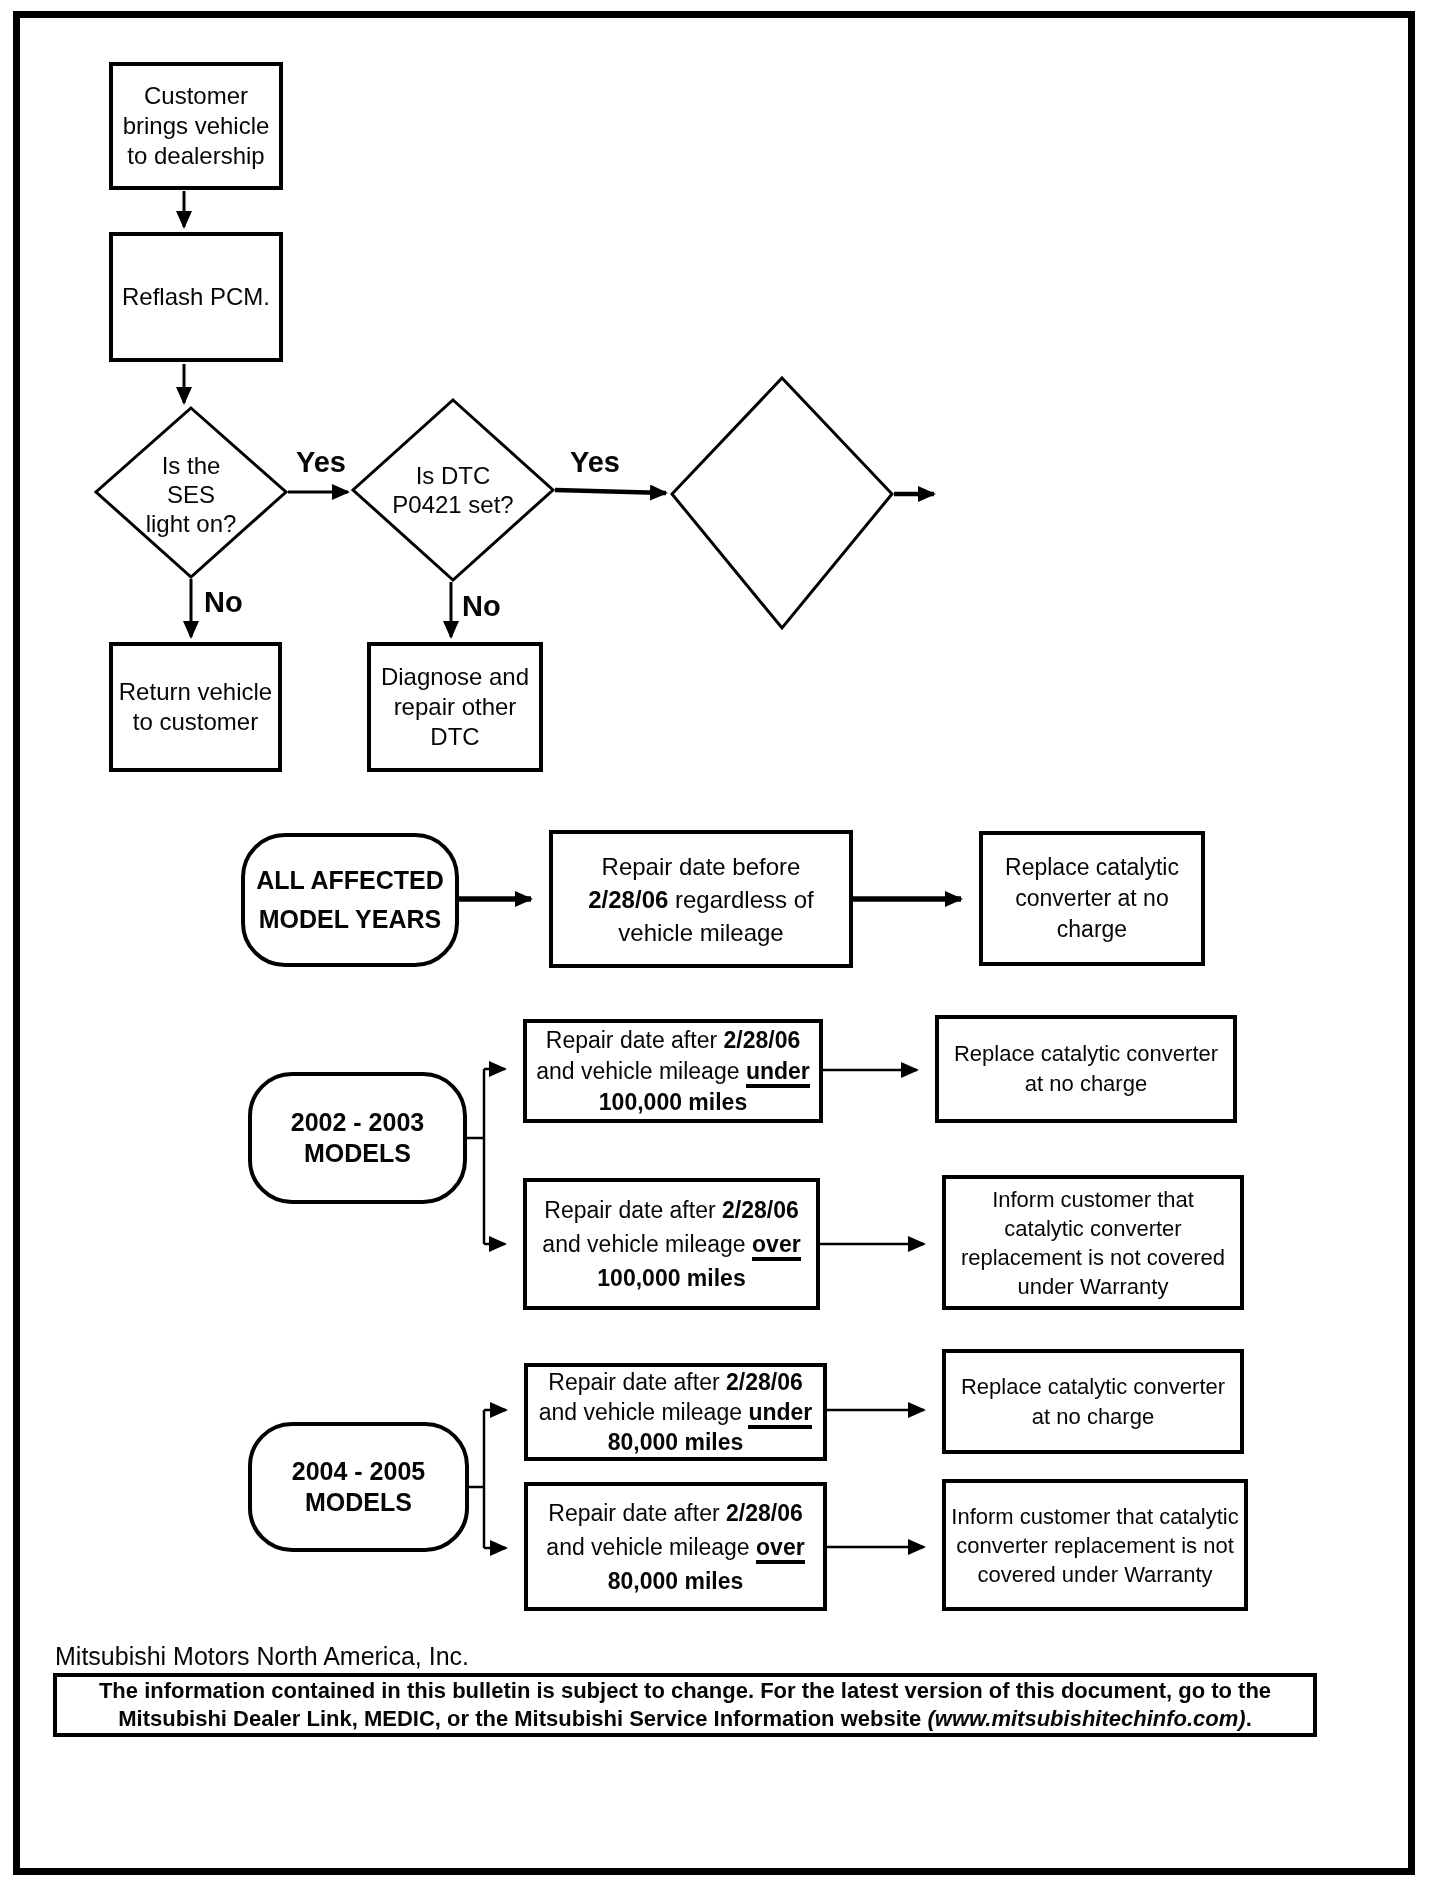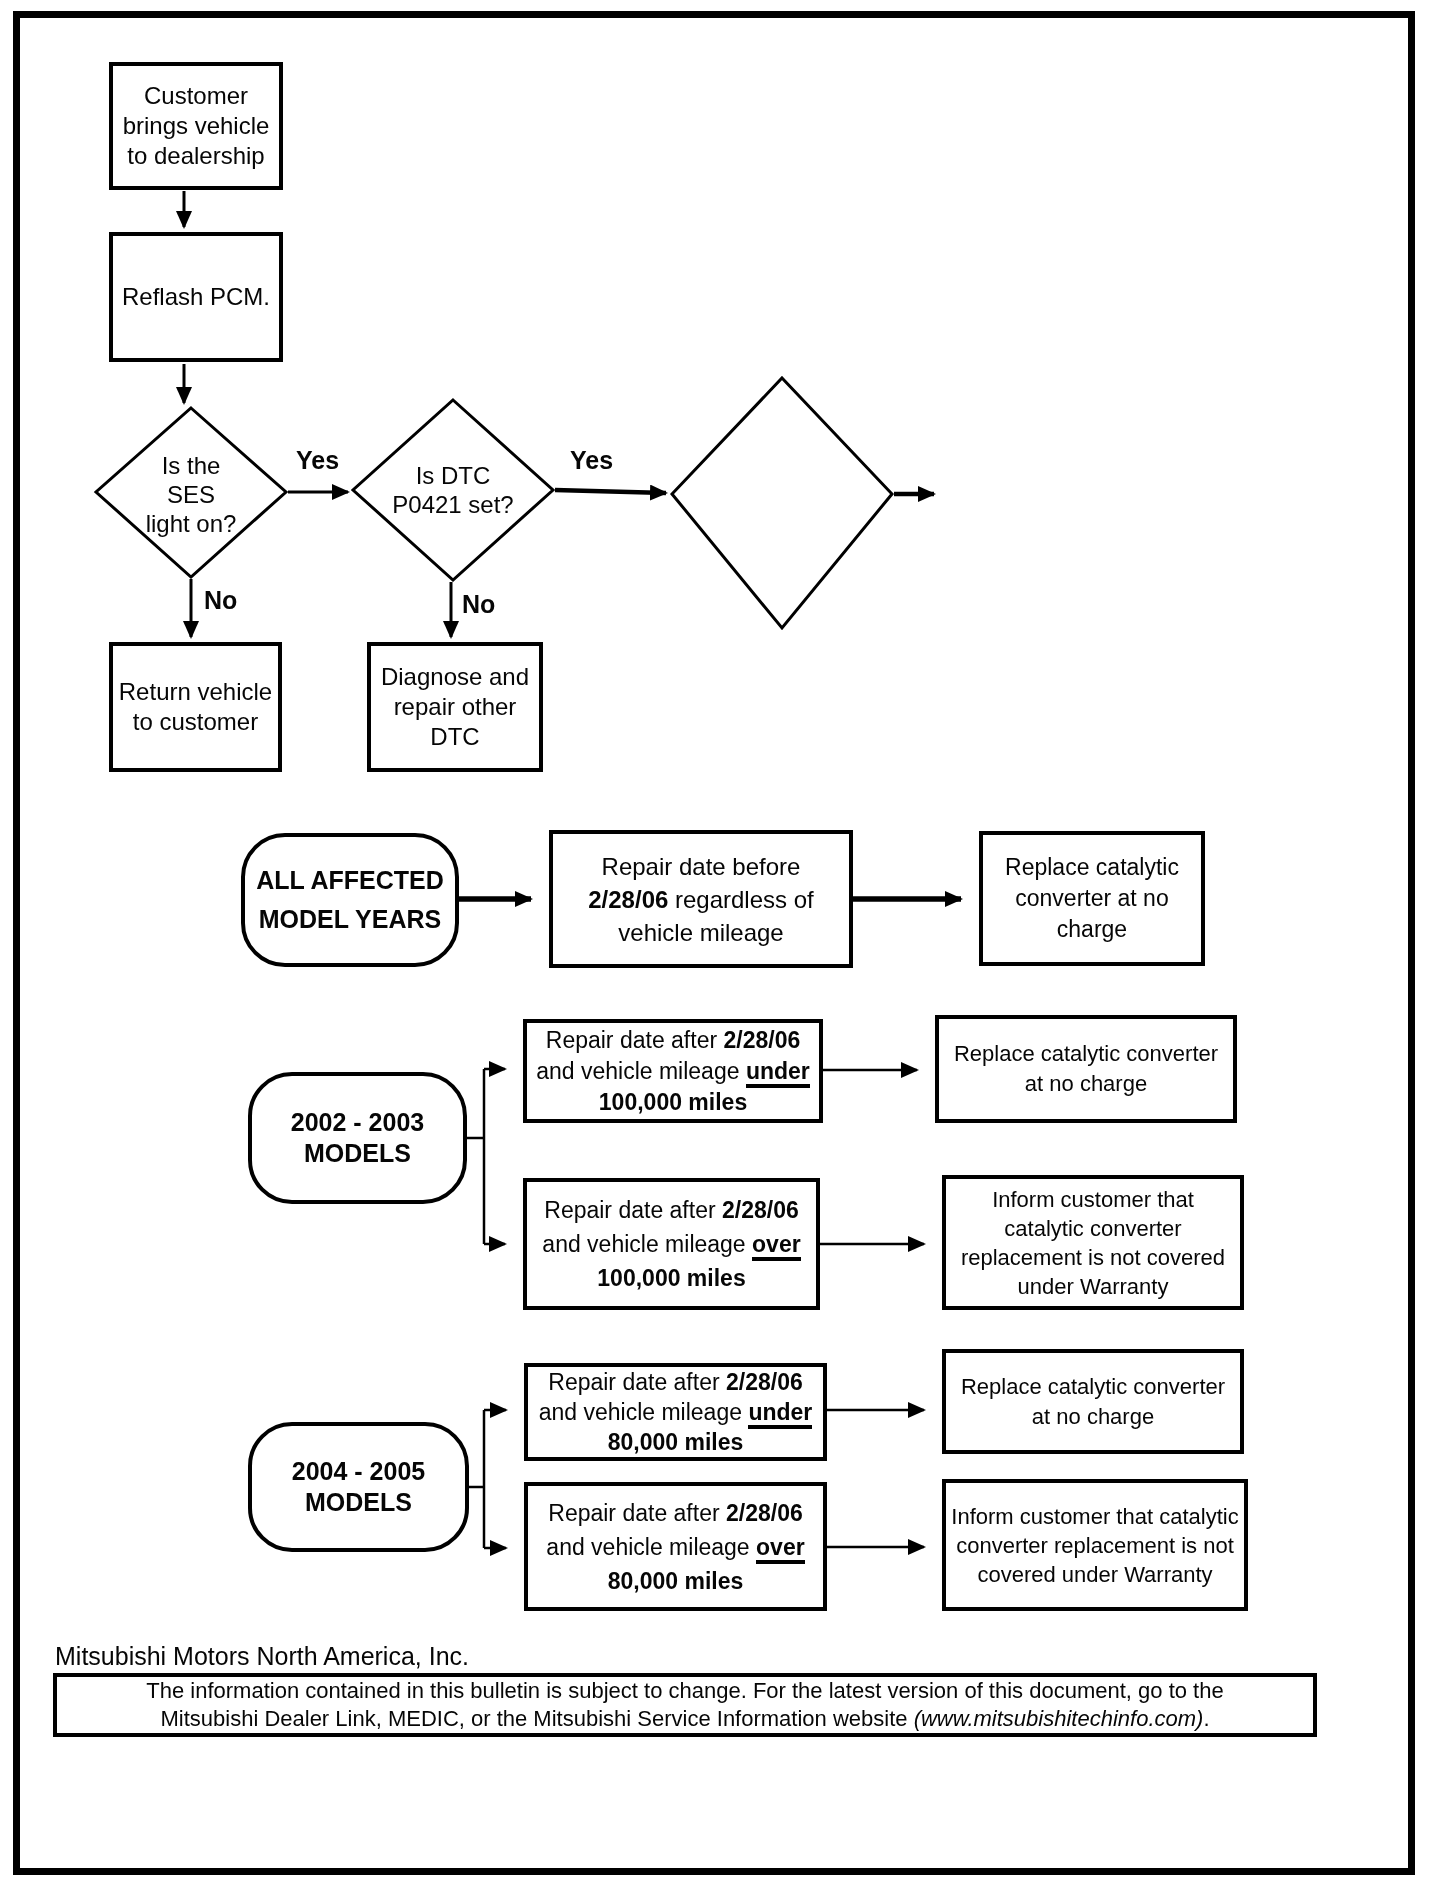--- a/index.html
+++ b/index.html
@@ -10,27 +10,27 @@
   .lay{position:absolute;left:0;top:0;pointer-events:none;}
   .box{position:absolute;box-sizing:border-box;border:4px solid #000;background:#fff;
        display:flex;flex-direction:column;justify-content:center;align-items:center;
        text-align:center;margin-left:13px;}
   .proc{font-size:24px;line-height:30px;}
   .cond{font-size:23px;line-height:31px;align-items:center;}
   .res{font-size:22px;line-height:30px;}
   .round{border-radius:44px;font-weight:bold;font-size:25px;line-height:31px;border-width:4px;}
   .dlabel{position:absolute;display:flex;flex-direction:column;justify-content:center;
           align-items:center;text-align:center;font-size:24px;line-height:29px;}
-  .edge{position:absolute;font-weight:bold;font-size:25px;}
+  .edge{position:absolute;font-weight:bold;font-size:29px;}
   .ln{display:block;}
   b.kw{border-bottom:4px solid #000;}
   .company{position:absolute;left:55px;top:1642px;font-size:25px;}
   .notice{position:absolute;left:53px;top:1673px;width:1264px;height:64px;
           box-sizing:border-box;border:4px solid #000;display:flex;flex-direction:column;
-          justify-content:center;text-align:center;font-size:22px;line-height:28px;}
+          justify-content:center;text-align:center;font-size:22px;line-height:28px;font-weight:bold;}
   svg line, svg polygon{stroke:#000;}
 </style>
 </head>
 <body>
 
 <div class="page">
   <div class="frame"></div>
 
   <svg class="lay" width="1440" height="1884" viewBox="0 0 1440 1884">
     <defs>

